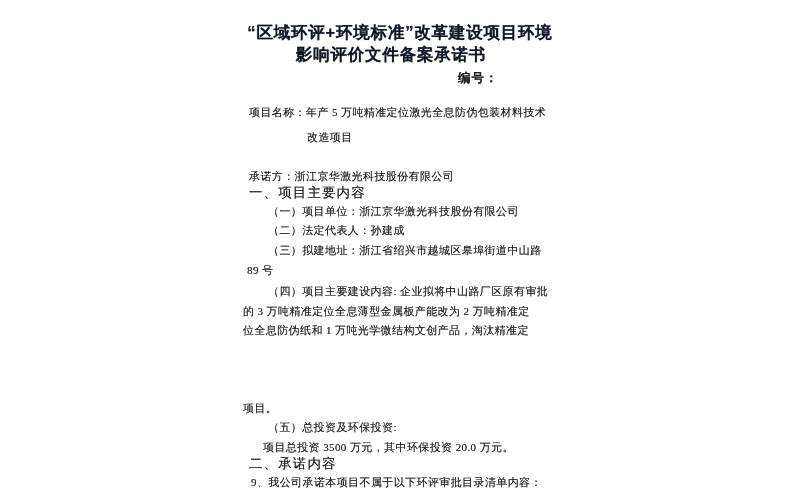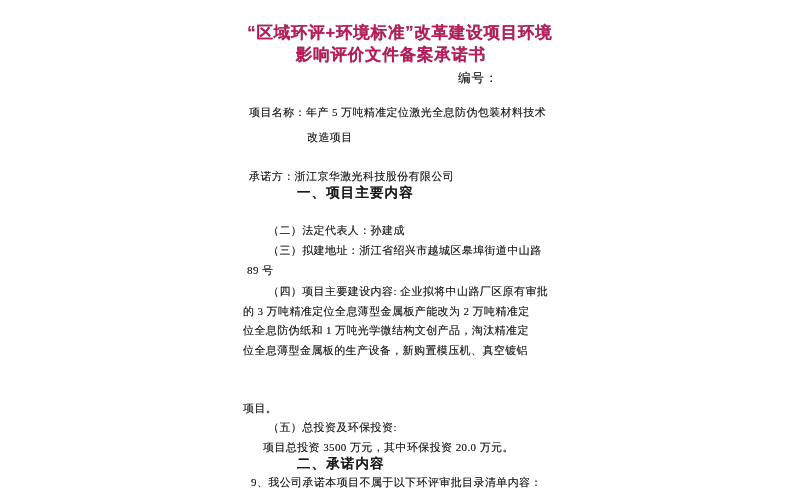--- a/index.html
+++ b/index.html
@@ -20,62 +20,61 @@
     line-height:15px;
     text-shadow:0 0 .6px rgba(25,25,25,.55);
   }
   .title-line{
     left:0;width:800px;
     text-align:center;
     font-family:"Liberation Sans","DejaVu Sans",sans-serif;
     font-size:16.5px;
     font-weight:700;
     letter-spacing:.8px;
-    color:#be185d;
+    color:#0f172a;
     text-shadow:0 0 .7px rgba(15,15,15,.6);
   }
   .shift-left{transform:translateX(-9px);}
   .serial{
-    font-weight:400;
+    font-weight:700;
     font-size:12.5px;
     letter-spacing:1px;
   }
   .heading{
     font-family:"Liberation Sans","DejaVu Sans",sans-serif;
     font-size:13.5px;
-    font-weight:700;
+    font-weight:400;
     letter-spacing:1.1px;
     color:#1a1a1a;
-    margin-left:48px;
   }
 </style>
 </head>
 <body>
 
 <div class="page">
 
   <div class="ln title-line" style="top:25px">“区域环评+环境标准”改革建设项目环境</div>
   <div class="ln title-line shift-left" style="top:47px">影响评价文件备案承诺书</div>
 
   <div class="ln serial" style="top:71px;left:458px">编号：</div>
 
   <div class="ln" style="top:105px;left:249px">项目名称：年产 5 万吨精准定位激光全息防伪包装材料技术</div>
   <div class="ln" style="top:130px;left:307px">改造项目</div>
   <div class="ln" style="top:169px;left:249px">承诺方：浙江京华激光科技股份有限公司</div>
 
   <div class="ln heading" style="top:185px;left:249px">一、项目主要内容</div>
 
+  <div class="ln" style="top:204px;left:268px">（一）项目单位：浙江京华激光科技股份有限公司</div>
   <div class="ln" style="top:223px;left:268px">（二）法定代表人：孙建成</div>
   <div class="ln" style="top:243px;left:268px">（三）拟建地址：浙江省绍兴市越城区皋埠街道中山路</div>
   <div class="ln" style="top:263px;left:247px">89 号</div>
 
   <div class="ln" style="top:284px;left:268px">（四）项目主要建设内容: 企业拟将中山路厂区原有审批</div>
   <div class="ln" style="top:304px;left:243px">的 3 万吨精准定位全息薄型金属板产能改为 2 万吨精准定</div>
   <div class="ln" style="top:323px;left:243px">位全息防伪纸和 1 万吨光学微结构文创产品，淘汰精准定</div>
-  <div class="ln" style="top:343px;left:243px">位全息薄型金属板的生产设备，新购置模压机、真空镀铝</div>
   <div class="ln" style="top:401px;left:243px">项目。</div>
 
   <div class="ln" style="top:420px;left:268px">（五）总投资及环保投资:</div>
   <div class="ln" style="top:440px;left:263px">项目总投资 3500 万元，其中环保投资 20.0 万元。</div>
 
   <div class="ln heading" style="top:456px;left:249px">二、承诺内容</div>
   <div class="ln" style="top:475px;left:251px">9、我公司承诺本项目不属于以下环评审批目录清单内容：</div>
 
 </div>
 

